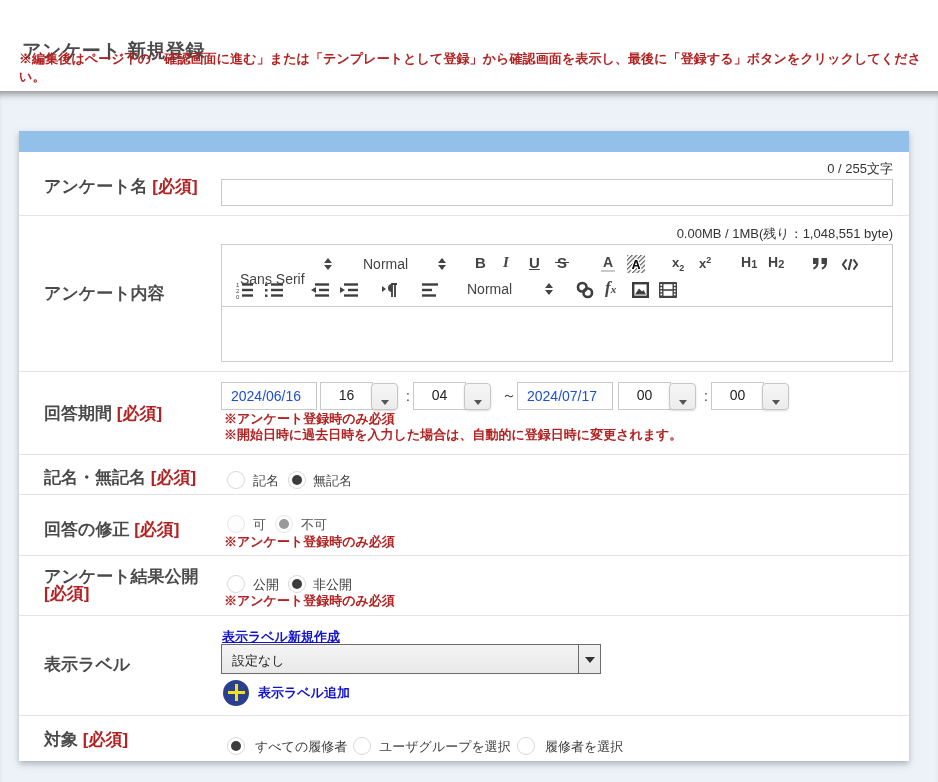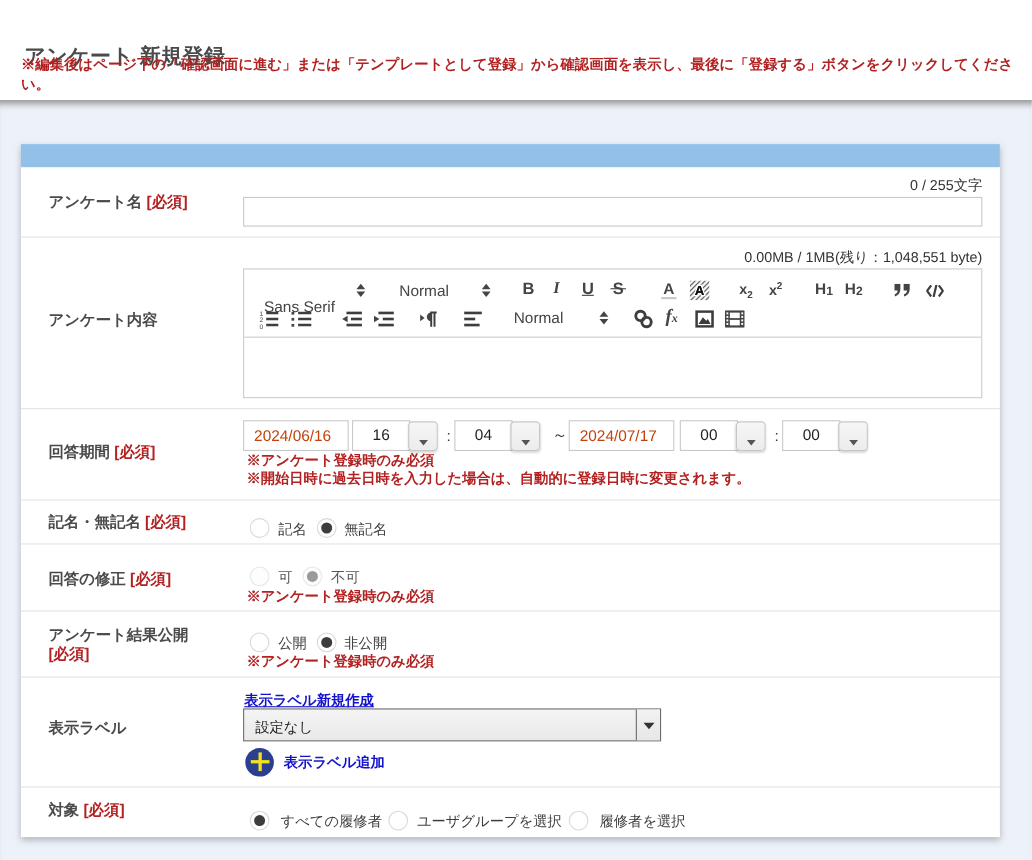--- a/index.html
+++ b/index.html
@@ -9,26 +9,26 @@
 .title { position:absolute; left:22px; top:10px; font-size:19px; font-weight:bold; letter-spacing:0.5px;
   color:#4a4a4a;margin-top:28px; }
 .notice { position:absolute; left:19px; top:50px; font-size:13px; font-weight:bold;
   color:#b22222; letter-spacing:0.1px; }
 .band { position:absolute; left:0; top:91px; width:938px; height:691px;
   background:#edf1f8; box-shadow: inset 0 8px 7px -5px rgba(90,90,90,0.65); }
 .panel { position:absolute; left:19px; top:131px; width:890px; height:629.5px;
   background:#fff; box-shadow: 0 3px 6px rgba(120,130,140,0.55); }
 .bluebar { position:absolute; left:0; top:0; width:890px; height:20.5px; background:#92c0e8; }
 .row { position:absolute; left:0; width:890px; border-bottom:1px solid #e3e3e3; }
-.lbl { position:absolute; left:25px; font-size:14px; font-weight:bold; color:#4a4a4a; }
+.lbl { position:absolute; left:25px; font-size:17px; font-weight:bold; color:#4a4a4a; }
 .req { color:#b22222; }
 .rednote { position:absolute; font-size:13px; font-weight:bold; color:#b22222; }
 .counter { position:absolute; right:16px; font-size:13px; color:#333; }
 input.txt { position:absolute; border:1px solid #c9c9c9; background:#fff; height:27px;
-  font-family:"Liberation Sans", sans-serif; font-size:14px; color:#c2410c; padding:0 9px; }
+  font-family:"Liberation Sans", sans-serif; font-size:14px; color:#1d4ed8; padding:0 9px; }
 
 .spin { position:absolute; height:28px; }
 .spin .sin { position:absolute; left:0; top:0; height:28px; border:1px solid #c9c9c9;
   background:#fff; font-size:14px; color:#222; text-align:center; line-height:25px; }
 .spin .sbtn { position:absolute; top:1px; right:0; width:27px; height:27px;
   border:1px solid #c6c6c6; border-radius:4px;
   background:linear-gradient(#f6f6f6,#ececec); box-shadow:0 1px 2px rgba(0,0,0,0.15); }
 .spin .sbtn:after { content:""; position:absolute; left:50%; bottom:4px; margin-left:-4px;
   border-left:4.5px solid transparent; border-right:4.5px solid transparent;
   border-top:5px solid #555; }

